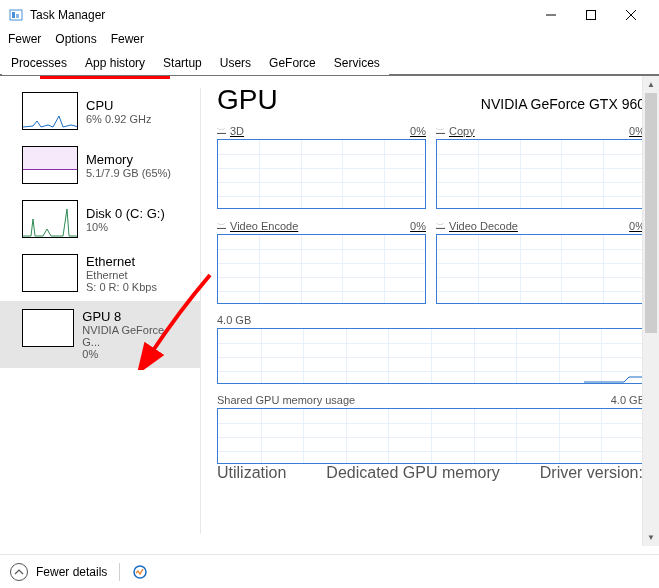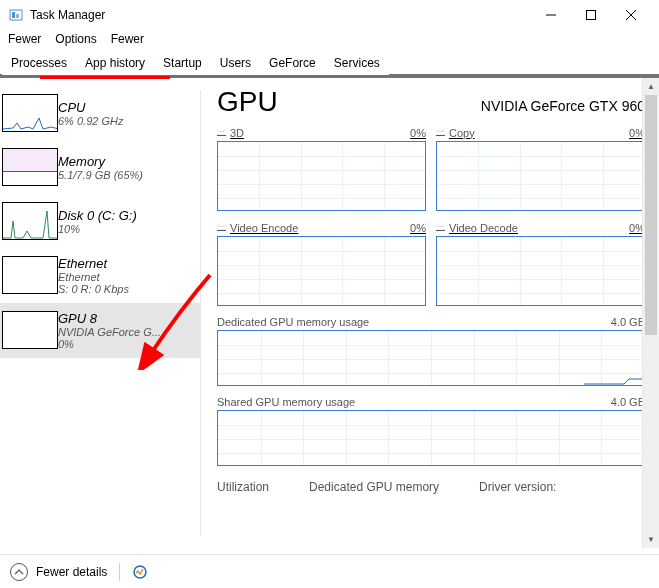--- a/index.html
+++ b/index.html
@@ -11,29 +11,29 @@
 .titlebar .title { font-size: 12px; }
 .titlebar .win-controls { margin-left: auto; display: flex; }
 .titlebar .win-controls div { width: 40px; height: 30px; display: flex; align-items: center; justify-content: center; }
 .titlebar .win-controls svg { width:10px; height:10px; stroke:#000; fill:none; stroke-width:1;}
 
 
 .menubar { display: flex; gap: 14px; padding: 2px 8px 4px 8px; font-size: 12px; }
 .menubar span { cursor: default; }
 
 
-.tabs { display: flex; border-bottom: 4px solid #737373; padding-left: 2px; position: relative; }
+.tabs { display: flex; border-bottom: 2px solid #737373; padding-left: 2px; position: relative; }
 .tabs .tab { padding: 4px 8px 5px 8px; font-size: 12px; border: 1px solid transparent; border-bottom: none; position: relative; top: 1px; background: #fff; }
 .tabs .tab.active { border-color: #d9d9d9; border-bottom: 1px solid #fff; }
 .red-underline { position: absolute; height: 3px; background: #ff0000; }
 
 
 .content { display: flex; height: 470px; }
 .sidebar { width: 200px; overflow: hidden; padding-top: 8px; }
-.side-item { display: flex; padding: 6px 0; cursor: default; border: 2px solid transparent; font-style: italic; }
+.side-item { display: flex; gap: 8px; padding: 6px 20px; cursor: default; border: 2px solid transparent; }
 .side-item.selected { background: #e5e5e5; }
 .side-item .thumb { width: 56px; height: 38px; border: 1px solid; background: #fff; position:relative; overflow:hidden;}
 .side-item .info { display:flex; flex-direction:column; justify-content:center; }
 .side-item .info .t1 { font-size: 13px; }
 .side-item .info .t2 { font-size: 11px; color: #555; }
 
 .thumb-cpu { border-color:#1a6bc4;}
 .thumb-cpu::after{content:"";position:absolute;left:0;right:0;bottom:0;height:18px;background:linear-gradient(transparent,transparent);}
 .thumb-cpu svg{position:absolute;left:0;bottom:0;}
 .thumb-mem { border-color:#8a2da5;}
@@ -56,21 +56,21 @@
 .graph-label .chev { margin-right:4px; font-size:9px; color:#888; transform:scaleY(0.7);}
 .graph-label .pct { margin-left:auto; }
 .graph { border:1px solid #3a7bd5; background:#fff; position:relative;}
 .graph.small { height:70px; }
 .graph.wide { height:56px; }
 .graph .hline{position:absolute;left:0;right:0;height:1px;background:#e8f0fb;}
 .graph .vline{position:absolute;top:0;bottom:0;width:1px;background:#e8f0fb;}
 
 .mem-label-row{display:flex;justify-content:space-between;font-size:11px;color:#555;margin-top:10px;margin-bottom:2px;}
 
-.bottom-stats { display:flex; gap:40px; margin-top:14px; font-size:12px;color:#555;}
+.bottom-stats { display:flex; gap:40px; font-size:16px;color:#555;}
 
 .scrollbar { position:absolute; right:0; top:0; bottom:0; width:17px; background:#f0f0f0; border-left:1px solid #e8e8e8;}
 .scrollbar .sthumb{position:absolute; left:2px; right:2px; top:2px; height:110px; background:#cdcdcd;}
 .scrollbar .arr{position:absolute;left:0;right:0;height:17px;display:flex;align-items:center;justify-content:center;color:#606060;font-size:8px;}
 
 
 .footer { position:absolute; left:0; right:0; bottom:0; height:34px; border-top:1px solid #e5e5e5; display:flex; align-items:center; padding:0 10px; gap:8px; font-size:12px;}
 .footer .fewer-icon{width:18px;height:18px;border:1px solid #555;border-radius:50%;display:flex;align-items:center;justify-content:center;}
 .footer .vdiv2{width:1px;height:18px;background:#d0d0d0;margin:0 4px;}
 .footer .orm{color:#1a6bc4;display:flex;align-items:center;gap:4px;}
@@ -260,21 +260,20 @@
             <div class="hline" style="top:56px"></div>
           <div class="vline" style="left:20%"></div>
             <div class="vline" style="left:40%"></div>
             <div class="vline" style="left:60%"></div>
             <div class="vline" style="left:80%"></div>
         </div>
       </div>
     </div>
 
     <div class="mem-label-row">
-      <span>Dedicated GPU memory usage</span>
       <span>4.0 GB</span>
     </div>
     <div class="graph wide">
       <div class="hline" style="top:14px"></div>
         <div class="hline" style="top:28px"></div>
         <div class="hline" style="top:42px"></div>
       <div class="vline" style="left:10%"></div>
         <div class="vline" style="left:20%"></div>
         <div class="vline" style="left:30%"></div>
         <div class="vline" style="left:40%"></div>

